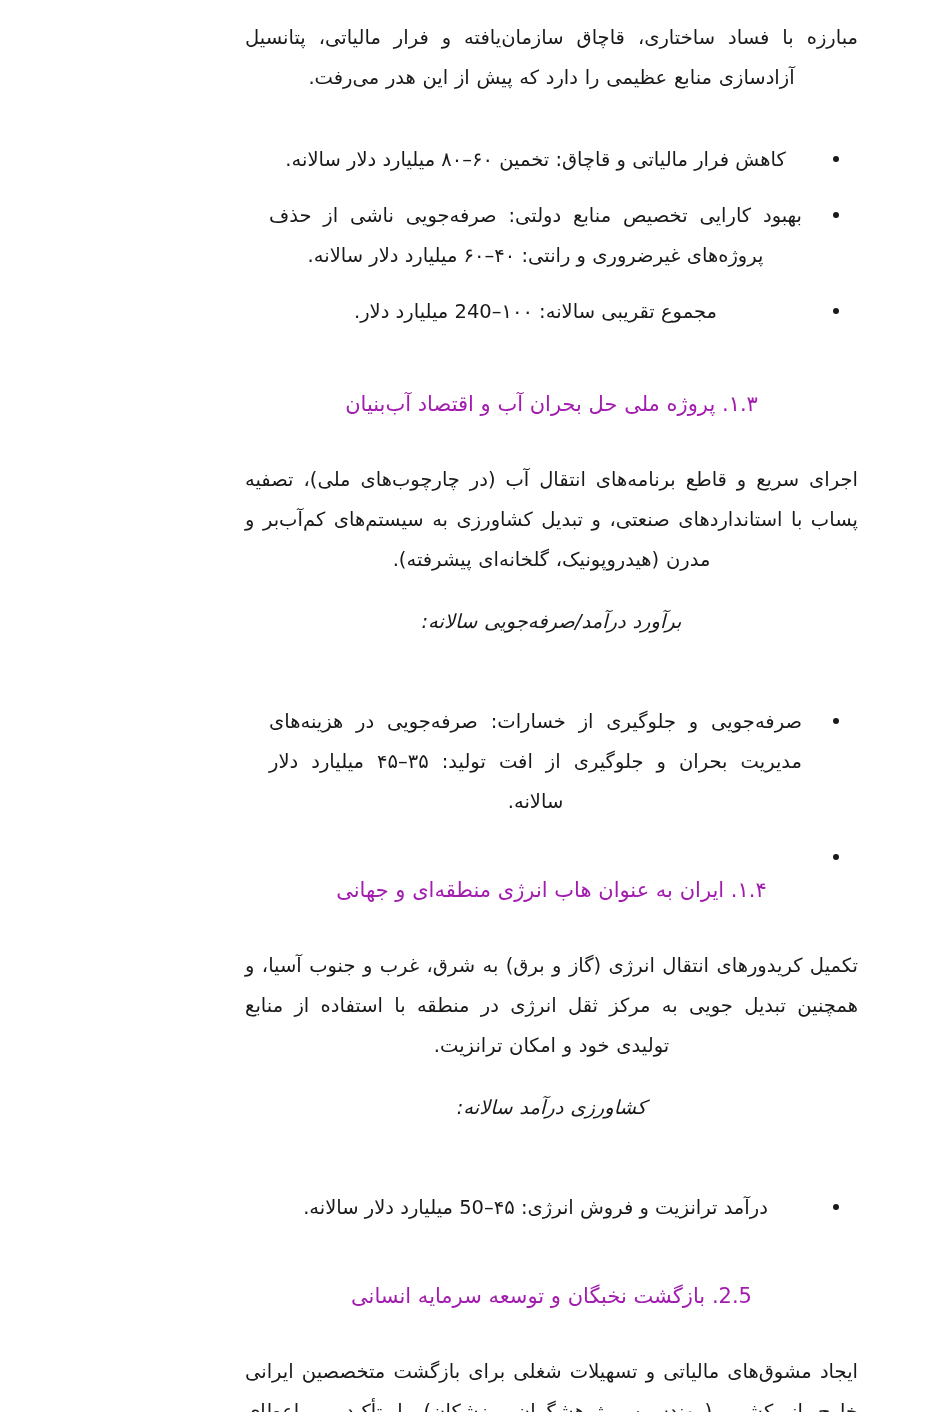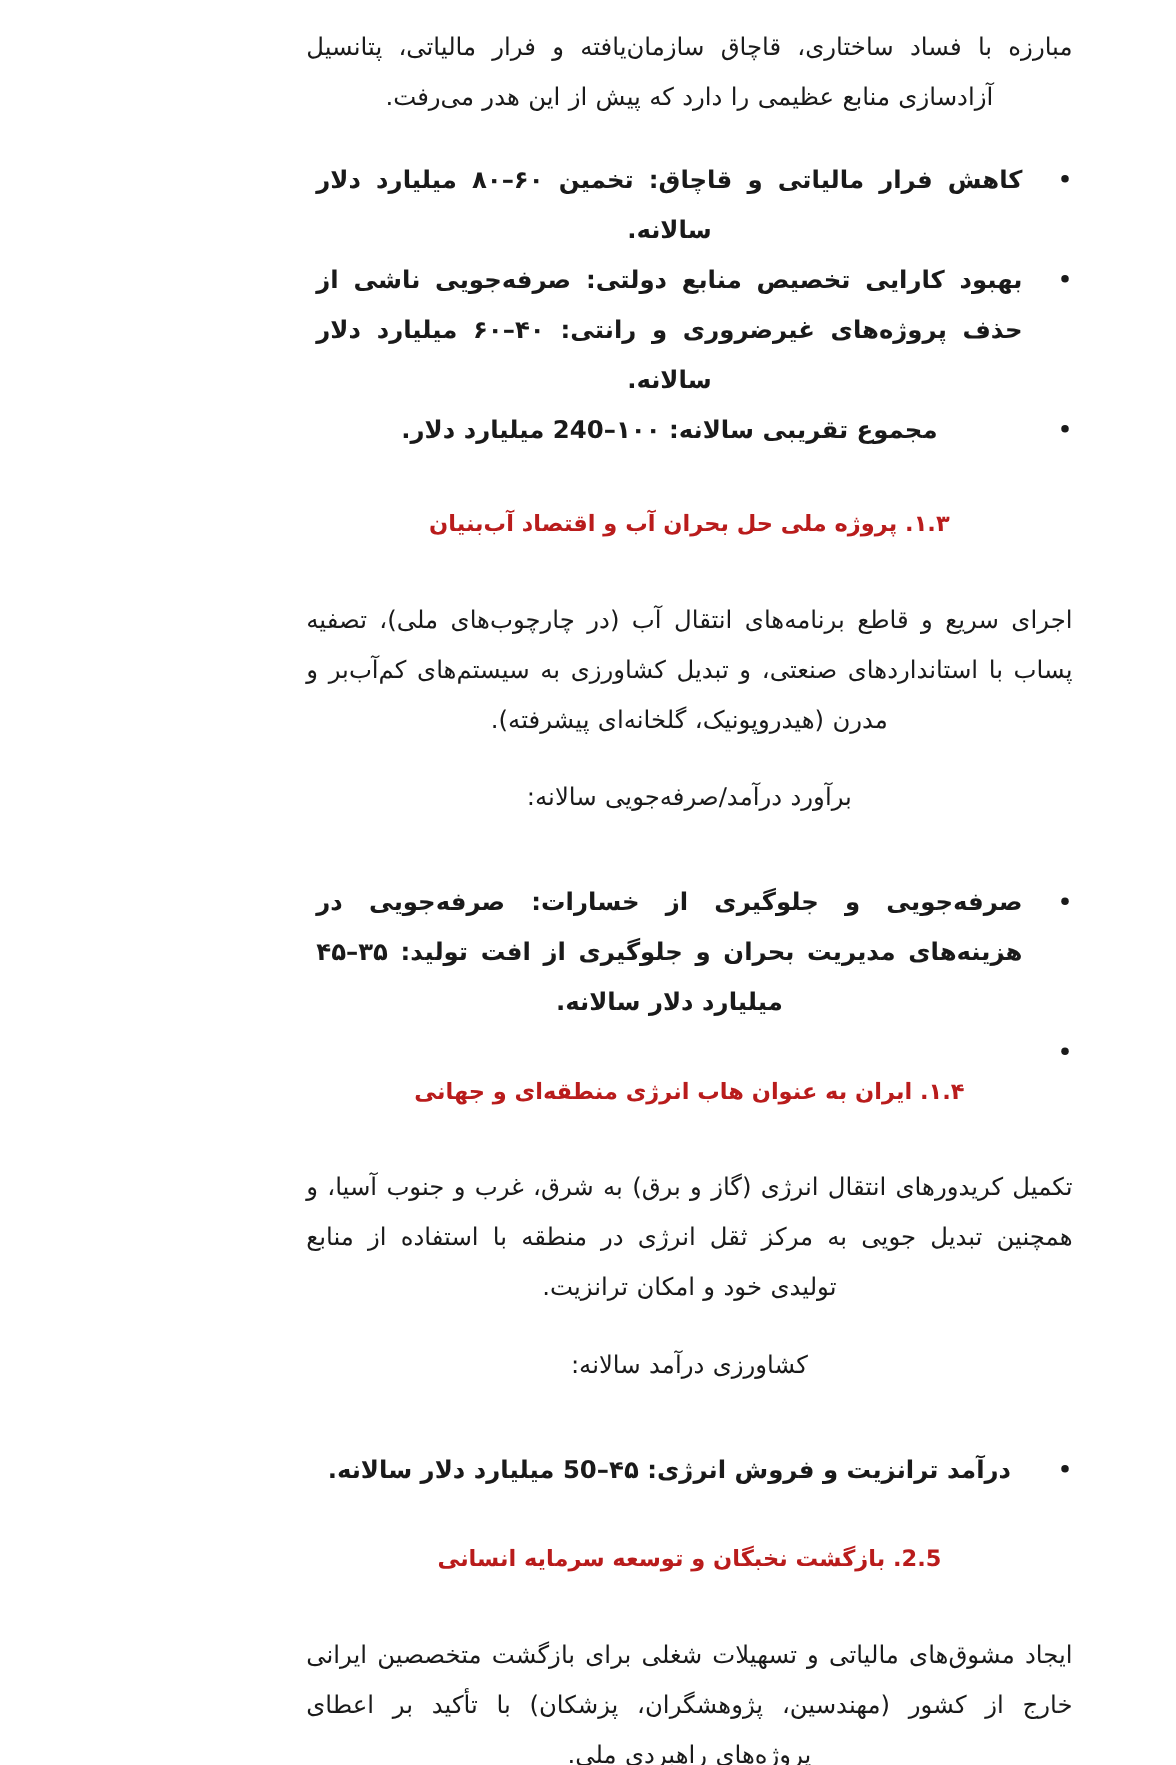--- a/index.html
+++ b/index.html
@@ -32,48 +32,48 @@
     margin: 0;
     letter-spacing: 0;
     word-spacing: 0.5px;
   }
   .para.block-just {
     text-align: justify;
     text-align-last: center;
   }
   .para.centerish {
     text-align: center;
+    font-style: italic;
   }
 
   
   .heading {
-    font-size: 18px;
-    font-weight: bold;
+    font-size: 21px;
+    font-weight: normal;
     line-height: 36px;
     text-align: center;
     margin: 0;
-    color: #b91c1c;
+    color: #a21caf;
   }
 
   
   .bullets {
     list-style: none;
     margin: 0;
     padding: 0;
   }
   .bullets li {
     position: relative;
     font-size: 19.5px;
     line-height: 40px;
     text-align: justify;
     text-align-last: center;
     padding-right: 40px;
     padding-left: 8px;
-    margin: 0;
-    font-weight: bold;
+    margin: 16px;
   }
   .bullets li .dot {
     position: absolute;
     right: 3px;
     top: 16px;
     width: 6px;
     height: 6px;
     border-radius: 50%;
     background: #1a1a1a;
     display: block;

